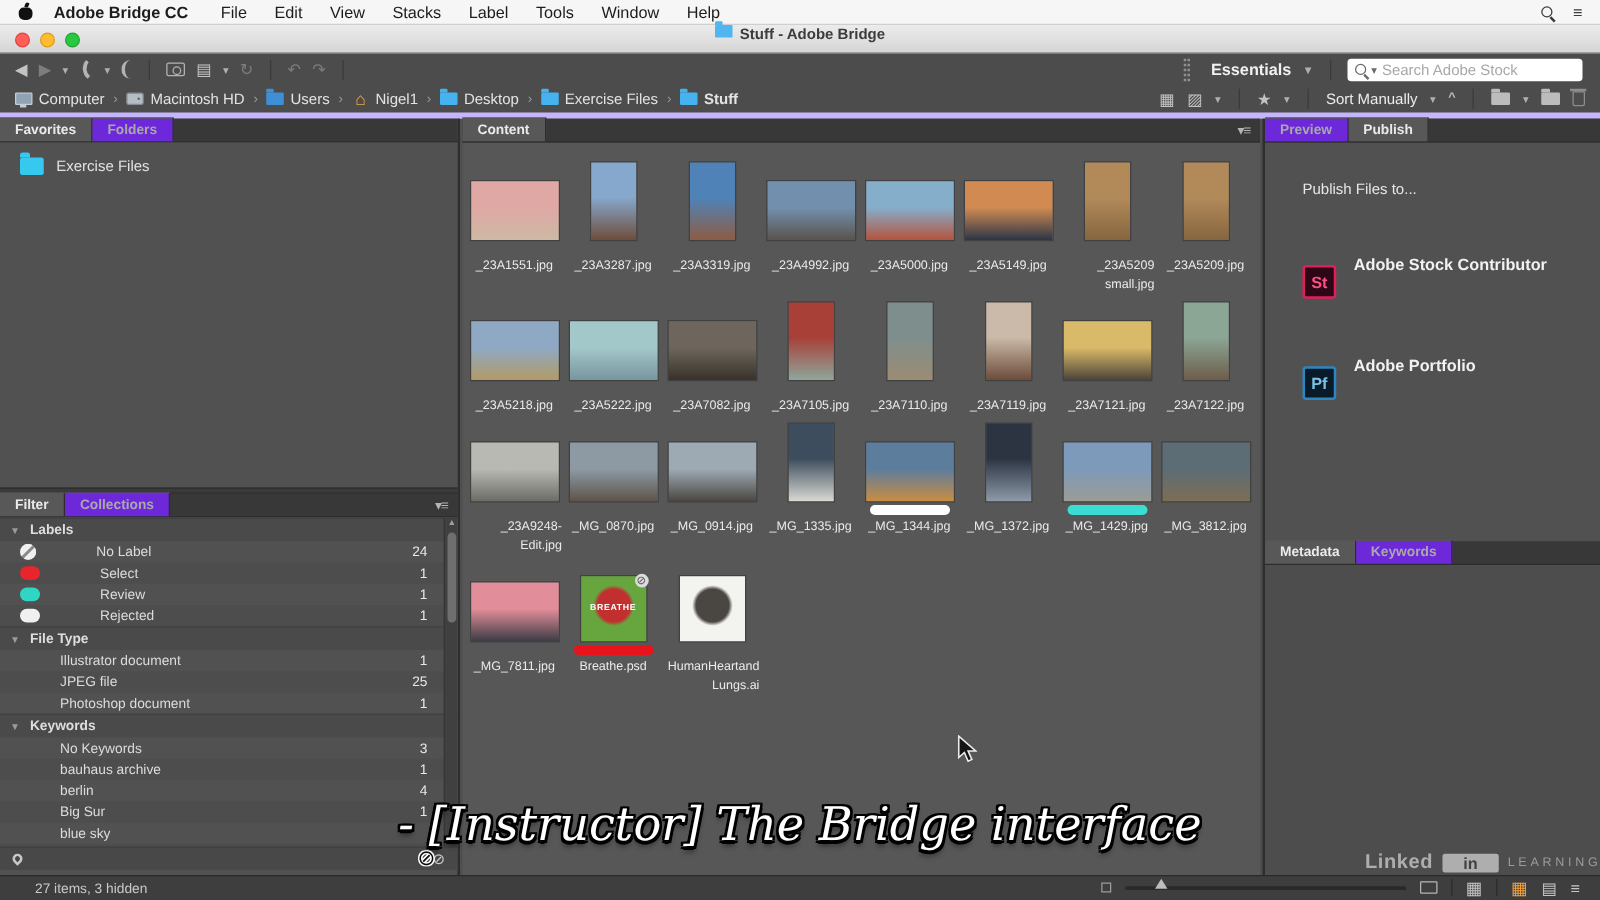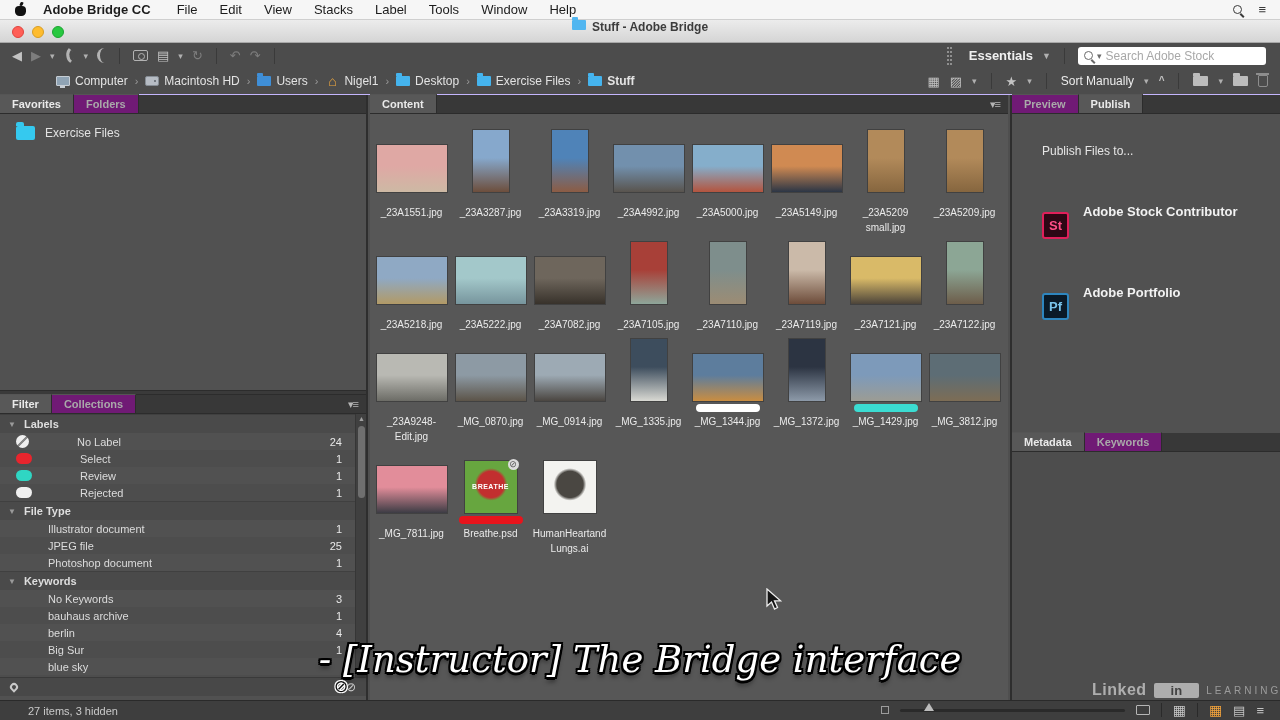--- a/index.html
+++ b/index.html
@@ -46,21 +46,21 @@
   .i-camera::after { content:''; position:absolute; left:4px; top:2px; width:5px; height:5px; border:1.4px solid #b3b3b3; border-radius:50%; }
   .tb-right { margin-left:auto; display:flex; align-items:center; padding-right:14px; gap:9px; }
   .grip { width:5px; height:18px; border-left:2px dotted #8f8f8f; border-right:2px dotted #8f8f8f; margin-right:8px; }
   .workspace { font-weight:bold; color:#f0f0f0; font-size:13px; }
   .searchbox { width:188px; height:18px; background:#fff; border-radius:3px; display:flex; align-items:center; padding:0 6px; gap:4px; }
   .searchbox .i-mag { border-color:#6a6a6a; } .searchbox .i-mag::after { background:#6a6a6a; }
   .searchbox input { border:none; outline:none; width:140px; font-size:12px; color:#333; background:transparent; }
   .searchbox input::placeholder { color:#a8a8a8; }
 
   .pathbar { position:absolute; left:0; top:68px; width:1280px; height:27px; background:#4c4c4c;
-             border-bottom:1px solid #c4b5fd; display:flex; align-items:center; color:#e3e3e3; font-size:12px;padding-left:44px; }
+             border-bottom:5px solid #c4b5fd; display:flex; align-items:center; color:#e3e3e3; font-size:12px; }
   .crumbs { display:flex; align-items:center; gap:7px; padding-left:12px; }
   .crumb { display:flex; align-items:center; gap:5px; }
   .csep { color:#9a9a9a; font-size:11px; }
   .cl.b { font-weight:bold; }
   .ci { display:inline-block; }
   .ic-folder, .ic-folder-users { width:14px; height:10px; background:#45b4ee; border-radius:1px; position:relative; }
   .ic-folder::before, .ic-folder-users::before { content:''; position:absolute; top:-3px; left:0; width:6px; height:3px; background:inherit; border-radius:1px 1px 0 0; }
   .ic-folder-users { background:#3f8fd8; }
   .ic-computer { width:14px; height:10px; border:1.5px solid #c6cdd4; background:#8fa3b4; border-radius:1px; position:relative; }
   .ic-computer::after { content:''; position:absolute; left:3px; top:9px; width:5px; height:2px; background:#c6cdd4; }
@@ -70,21 +70,21 @@
   .ic-home::before { content:'⌂'; font-weight:bold; }
   .path-right { margin-left:auto; display:flex; align-items:center; gap:10px; padding-right:12px; color:#c9c9c9; }
   .sortlabel { font-size:12px; color:#ececec; }
   .i-folder-tool { width:15px; height:10px; background:#bcbcbc; border-radius:1px; position:relative; display:inline-block; }
   .i-folder-tool::before { content:''; position:absolute; top:-3px; left:0; width:7px; height:3px; background:inherit; border-radius:1px 1px 0 0; }
   .i-trash { width:10px; height:12px; border:1.5px solid #8d8d8d; border-radius:1px 1px 2px 2px; position:relative; display:inline-block; }
   .i-trash::before { content:''; position:absolute; left:-3px; top:-3.5px; width:13px; height:2px; background:#8d8d8d; }
 
   
   .tabbar { display:flex; align-items:flex-end; height:19px; background:#383838; border-bottom:1px solid #2c2c2c; }
-  .tab { font-size:11px; font-weight:bold; padding:3px 12px 3px; color:#a9a9a9; background:#701a75;
+  .tab { font-size:11px; font-weight:bold; padding:3px 12px 3px; color:#a9a9a9; background:#6d28d9;
          border-right:1px solid #2c2c2c; border-top:1px solid #555; }
   .tab.active { background:#585858; color:#eaeaea; }
   .tab-fill { flex:1; }
   .panel-menu { color:#b5b5b5; font-size:11px; padding:0 8px 2px; letter-spacing:-1px; }
 
   .sidebar { position:absolute; left:0; top:95px; width:368px; bottom:20px; background:#515151; border-right:2px solid #2e2e2e; }
   .fav-body { height:276px; background:#515151; }
   .fav-item { display:flex; align-items:center; gap:10px; padding:12px 0 0 16px; color:#e2e2e2; font-size:12px; }
   .fav-folder { width:19px; height:14px; background:#35c9ef; border-radius:2px; position:relative; }
   .fav-folder::before { content:''; position:absolute; top:-4px; left:0; width:8px; height:4px; background:#35c9ef; border-radius:2px 2px 0 0; }
@@ -122,21 +122,21 @@
   .tbox { height:66px; display:flex; align-items:flex-end; justify-content:center; }
   .thumb { position:relative; box-shadow:0 0 0 1px rgba(0,0,0,.25); }
   .t-landscape { width:70px; height:47px; }
   .t-portrait { width:36px; height:62px; }
   .t-square { width:52px; height:52px; }
   .ovl { position:absolute; left:0; right:0; top:42%; text-align:center; color:#fff; font-size:7px; font-weight:bold; letter-spacing:.5px; }
   .badge { position:absolute; top:-2px; right:-2px; width:11px; height:11px; border-radius:50%; background:#dcdcdc; color:#555;
            font-size:9px; line-height:11px; text-align:center; }
   .gap { height:13px; display:flex; align-items:center; justify-content:center; }
   .lbar { width:64px; height:8px; border-radius:4px; }
-  .fname { font-size:10px; line-height:1.5; color:#eaeaea; max-width:76px; text-align:center; overflow-wrap:anywhere; }
+  .fname { font-size:10px; line-height:1.5; color:#eaeaea; max-width:76px; text-align:right; overflow-wrap:anywhere; }
 
   
   .rightpanel { position:absolute; left:1010px; top:95px; width:302px; bottom:20px; background:#515151; border-left:2px solid #2e2e2e; }
   .pub-head { margin:30px 0 0 30px; font-size:12px; color:#e6e6e6; }
   .svc { display:flex; align-items:center; gap:14px; margin:26px 0 0 30px; }
   .svcb { width:27px; height:27px; border:2px solid; border-radius:3px; font-size:13px; font-weight:bold; display:flex; align-items:center; justify-content:center;margin-top:28px; }
   .svcl { font-size:13px; font-weight:bold; color:#f2f2f2; }
   .meta-tabs { position:absolute; left:0; top:338px; width:100%; }
   .meta-body { position:absolute; left:0; top:357px; bottom:0; width:100%; background:#4d4d4d; }
 

